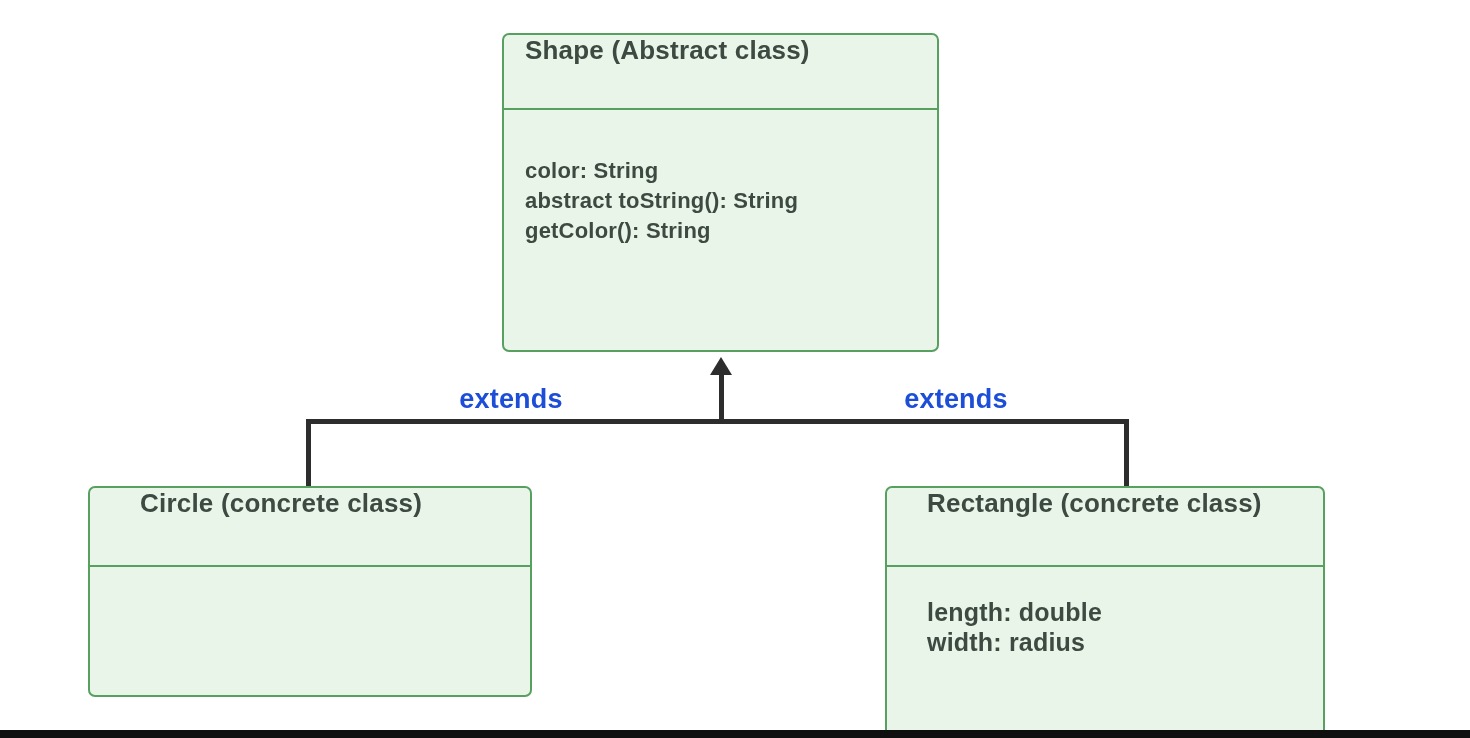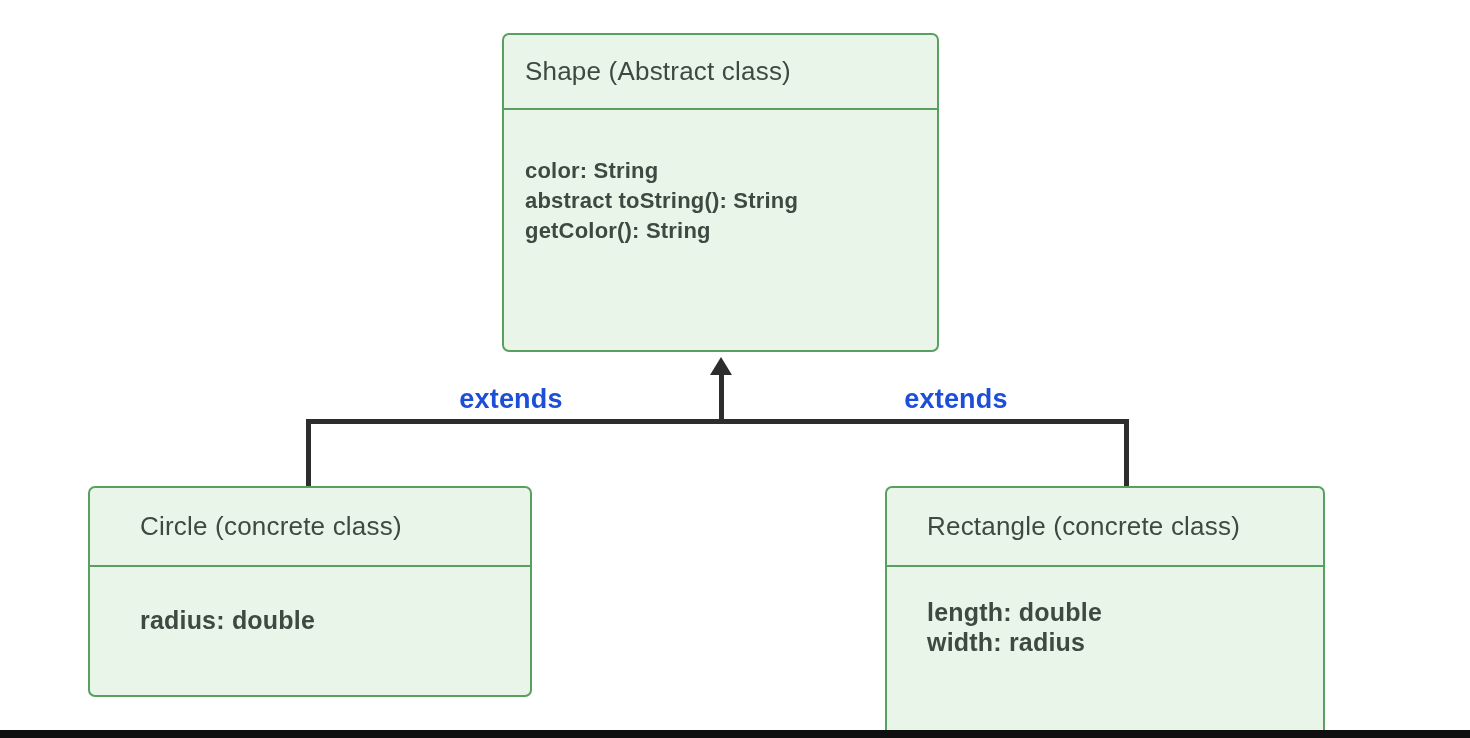--- a/index.html
+++ b/index.html
@@ -16,24 +16,24 @@
   .class-box {
     position: absolute;
     background: #e9f5e8;
     border: 2.5px solid #57a05f;
     border-radius: 7px;
     box-sizing: border-box;
     color: #3d4a41;
   }
   .class-header {
     display: flex;
-    align-items: center;
+    align-items: flex-start;
     border-bottom: 2.5px solid #57a05f;
     box-sizing: border-box;
-    font-weight: 400;
+    font-weight: 700;
     letter-spacing: 0.2px;
   }
   .class-title { white-space: nowrap; }
   .class-body {
     box-sizing: border-box;
     font-weight: 700;
     letter-spacing: 0.2px;
   }
   .member { white-space: nowrap; }
 
@@ -110,23 +110,20 @@
   <div class="line" id="arrow-shaft"></div>
   <div id="arrow-head"></div>
 
   <div class="extends-label" id="extends-left">extends</div>
   <div class="extends-label" id="extends-right">extends</div>
 
   <div class="class-box" id="circle-box">
     <div class="class-header">
       <span class="class-title">Circle (concrete class)</span>
     </div>
-    <div class="class-body">
-      <div class="member">radius: double</div>
-    </div>
   </div>
 
   <div class="class-box" id="rectangle-box">
     <div class="class-header">
       <span class="class-title">Rectangle (concrete class)</span>
     </div>
     <div class="class-body">
       <div class="member">length: double</div>
       <div class="member">width: radius</div>
     </div>

